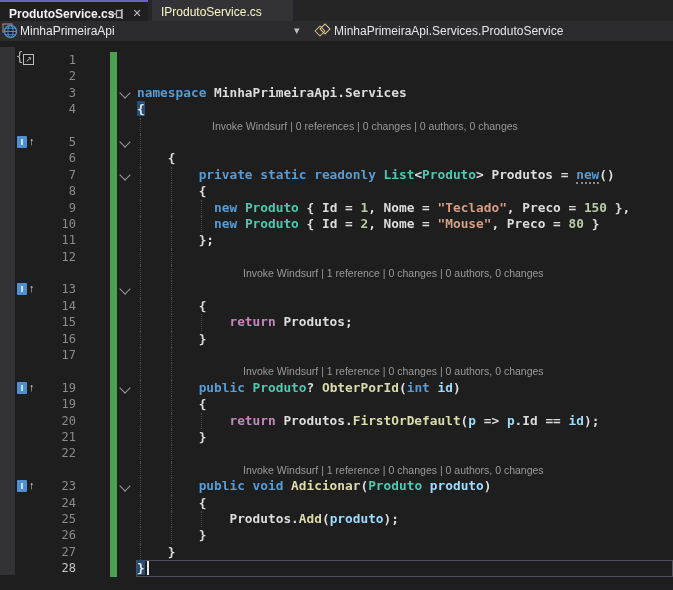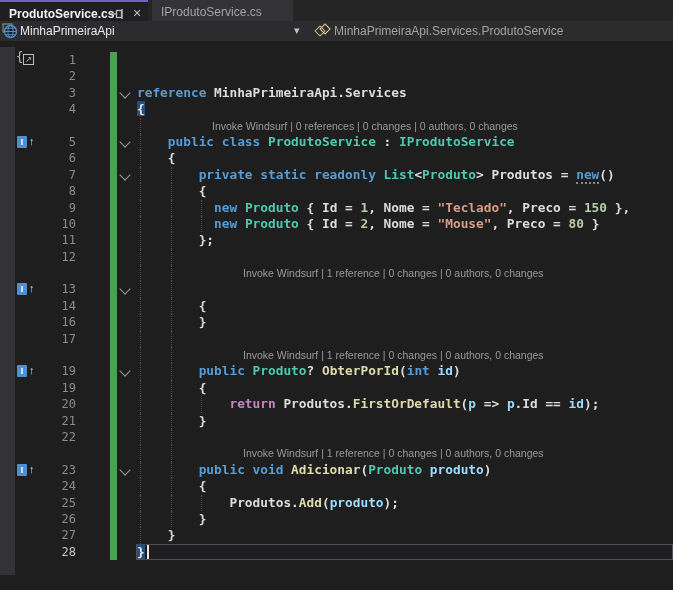--- a/index.html
+++ b/index.html
@@ -5,39 +5,39 @@
   html,body{margin:0;padding:0;background:#1E1E1E;}
   .screen{position:relative;width:673px;height:590px;background:#1E1E1E;overflow:hidden;
           font-family:"Liberation Sans",sans-serif;}
   
   .tabbar{position:absolute;left:0;top:0;width:673px;height:24px;background:#252526;}
   .tab{position:absolute;top:0;height:24px;box-sizing:border-box;cursor:default;}
   .tab.active{left:0;width:148px;background:#1F1F22;border-top:2.5px solid #6A60C8;}
   .tab.inactive{left:152px;width:141px;background:#333337;}
   .tab-label{position:absolute;left:9px;top:5px;font-size:12px;}
   .tab.active .tab-label{color:#F2F2F2;font-weight:bold;}
-  .tab.inactive .tab-label{color:#a3a3a3;}
+  .tab.inactive .tab-label{color:#fef9c3;}
   .pin{position:absolute;left:111px;top:6px;width:14px;height:12px;}
   .pin svg{display:block;}
   .tab-close{position:absolute;left:130px;top:4px;width:14px;height:15px;color:#BEBEBE;
              font-size:11px;text-align:center;line-height:15px;}
   .accentline{position:absolute;left:0;top:24px;width:673px;height:3px;background:#6A60C8;}
   
   .navbar{position:absolute;left:0;top:21px;width:673px;height:20px;background:#2C2C2E;}
   .proj-combo{position:absolute;left:0;top:0;width:308px;height:20px;}
   .proj-icon{position:absolute;left:2px;top:2px;width:16px;height:16px;}
   .proj-label{position:absolute;left:20px;top:3px;font-size:12px;color:#E8E8E8;}
   .combo-caret{position:absolute;left:294px;top:3px;font-size:11px;color:#BFBFBF;}
   .scope-combo{position:absolute;left:312px;top:0;width:361px;height:20px;}
   .class-icon{position:absolute;left:4px;top:4px;width:14px;height:12px;}
   .class-icon i{position:absolute;box-sizing:border-box;width:8px;height:8px;
                 border:1.5px solid #CDB27C;transform:rotate(45deg);background:transparent;}
   .class-icon i.d1{left:0;top:2px;}
   .class-icon i.d2{left:5px;top:0;border-color:#E3CD9A;}
-  .scope-label{position:absolute;left:22px;top:3px;font-size:12px;color:#a3a3a3;}
+  .scope-label{position:absolute;left:22px;top:3px;font-size:12px;color:#e5e5e5;}
   
   .editor{position:absolute;left:0;top:47px;width:673px;height:543px;background:#1E1E1E;}
   .indicator-strip{position:absolute;left:0;top:0;width:15px;height:528px;background:#333337;}
   .top-glyph{position:absolute;left:16px;top:6px;color:#BDBDBD;}
   .top-glyph .brace{position:absolute;left:0;top:-3px;font:12px "DejaVu Sans Mono",monospace;}
   .top-glyph .boxarrow{position:absolute;left:7px;top:1px;width:9px;height:9px;
       border:1px solid #BDBDBD;font-size:8px;line-height:9px;text-align:center;color:#BDBDBD;}
   .rows{position:absolute;left:0;top:5px;width:673px;}
   .row{position:relative;height:16.4px;}
   .changebar{position:absolute;left:110px;top:0;width:7px;height:16.4px;background:#4DA050;}
@@ -124,40 +124,39 @@
         </div>
         <div class="row">
           <span class="changebar"></span>
           <span class="lnum">2</span>
           <span class="code"></span>
         </div>
         <div class="row">
           <span class="changebar"></span>
           <span class="lnum">3</span>
           <span class="fold"></span>
-          <span class="code"><span class="tk-kw">reference</span><span class="tk-pl"> MinhaPrimeiraApi.Services</span></span>
+          <span class="code"><span class="tk-kw">namespace</span><span class="tk-pl"> MinhaPrimeiraApi.Services</span></span>
         </div>
         <div class="row">
           <span class="changebar"></span>
           <span class="lnum">4</span>
           <span class="code"><span class="tk-brc">{</span></span>
         </div>
         <div class="row">
           <span class="changebar"></span>
           <span class="guide" style="left: 140px;"></span>
           <span class="lens" style="left: 168px;">Invoke Windsurf | 0 references | 0 changes | 0 authors, 0 changes</span>
         </div>
         <div class="row">
           <span class="changebar"></span>
           <span class="guide" style="left: 140px;"></span>
           <span class="lnum">5</span>
           <span class="implbox">I</span>
           <span class="implarrow">↑</span>
           <span class="fold"></span>
-          <span class="code"><span class="tk-pl">    </span><span class="tk-kw">public class </span><span class="tk-ty">ProdutoService</span><span class="tk-pl"> : </span><span class="tk-ty">IProdutoService</span></span>
         </div>
         <div class="row">
           <span class="changebar"></span>
           <span class="guide" style="left: 140px;"></span>
           <span class="lnum">6</span>
           <span class="code"><span class="tk-pl">    {</span></span>
         </div>
         <div class="row">
           <span class="changebar"></span>
           <span class="guide" style="left: 140px;"></span>
@@ -217,20 +216,28 @@
           <span class="implbox">I</span>
           <span class="implarrow">↑</span>
           <span class="fold"></span>
         </div>
         <div class="row">
           <span class="changebar"></span>
           <span class="guide" style="left: 140px;"></span>
           <span class="guide" style="left: 170.5px;"></span>
           <span class="lnum">14</span>
           <span class="code"><span class="tk-pl">        {</span></span>
+        </div>
+        <div class="row">
+          <span class="changebar"></span>
+          <span class="guide" style="left: 140px;"></span>
+          <span class="guide" style="left: 170.5px;"></span>
+          <span class="guide" style="left: 201px;"></span>
+          <span class="lnum">15</span>
+          <span class="code"><span class="tk-pl">            </span><span class="tk-ctl">return</span><span class="tk-pl"> Produtos;</span></span>
         </div>
         <div class="row">
           <span class="changebar"></span>
           <span class="guide" style="left: 140px;"></span>
           <span class="guide" style="left: 170.5px;"></span>
           <span class="lnum">16</span>
           <span class="code"><span class="tk-pl">        }</span></span>
         </div>
         <div class="row">
           <span class="changebar"></span>

